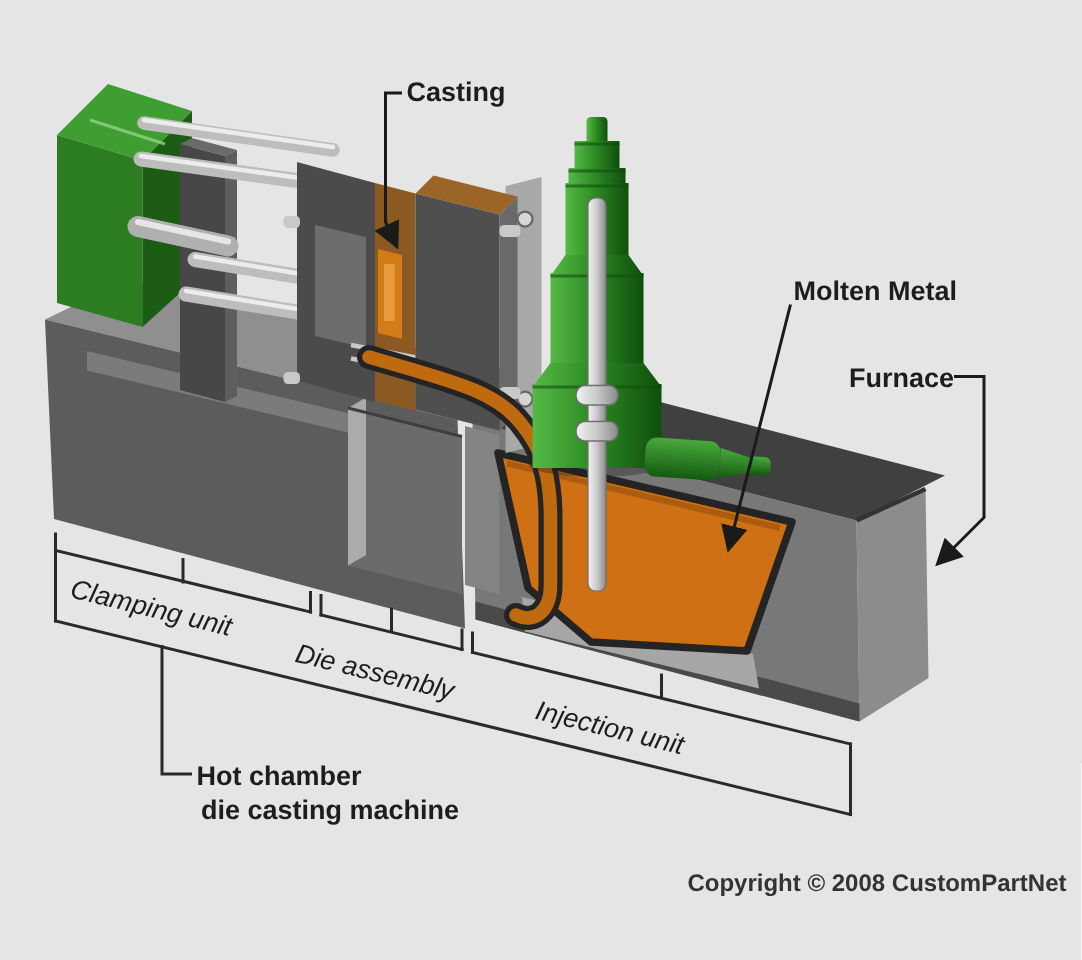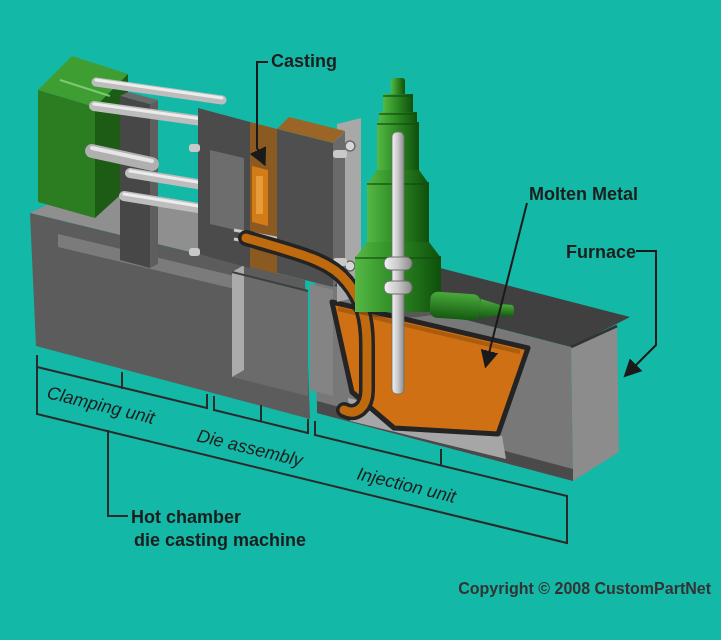--- a/index.html
+++ b/index.html
@@ -1,16 +1,16 @@
 <!DOCTYPE html>
 <html><head>
 <meta charset="utf-8">
 <style>
   html,body{margin:0;padding:0;background:#ffffff;}
-  .stage{position:relative;width:721px;height:640px;background:#14b8a6;overflow:hidden;
+  .stage{position:relative;width:721px;height:640px;background:#e5e5e5;overflow:hidden;
          font-family:"Liberation Sans", sans-serif;}
   svg text{font-family:"Liberation Sans", sans-serif;fill:#1d1d1d;}
   .callout-label{font-size:18px;font-weight:bold;}
   .unit-label{font-size:18px;font-style:italic;}
   .machine-label{font-size:18px;font-weight:bold;}
   .copyright{font-size:16px;font-weight:bold;fill:#333;}
 </style>
 </head>
 <body>
 

